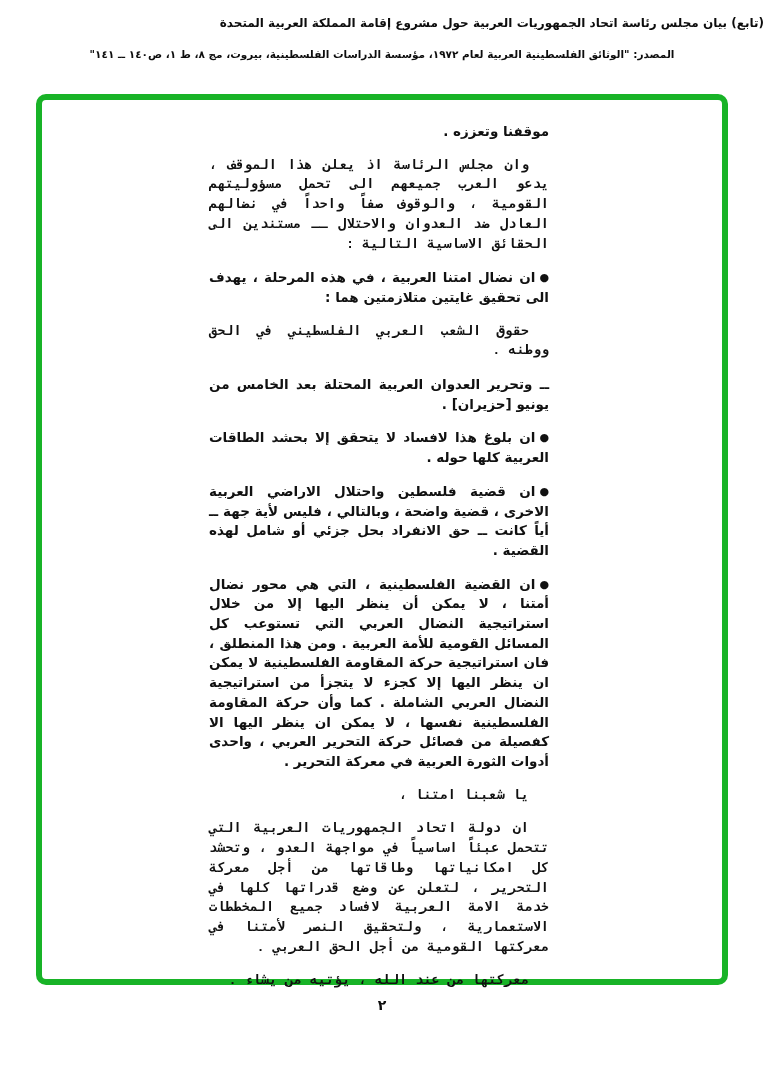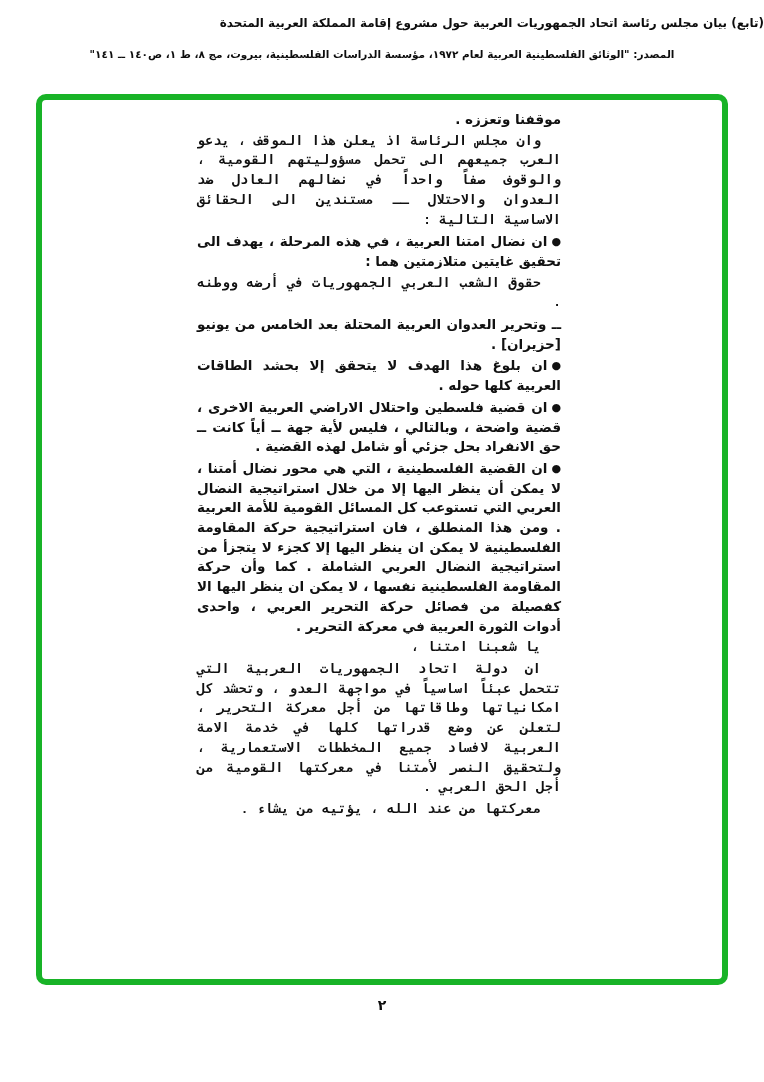--- a/index.html
+++ b/index.html
@@ -32,21 +32,21 @@
   .text-block {
     position: absolute; top: 108px; left: 195px;
     width: 368px;
     direction: rtl;
     text-align: justify;
     font-size: 13.5px;
     line-height: 19.7px;
     font-weight: bold;
     color: #111111;
   }
-  .para { margin: 2px; }
+  .para { margin: 14px; }
   .para.indent { text-indent: 20px; font-family: Liberation Mono, monospace; }
   .bullet {
     display: inline-block;
     font-size: 11px;
     vertical-align: 1px;
     margin-left: 4px;
   }
   .page-number {
     position: absolute; top: 997px; left: 0; right: 0;
     text-align: center;
@@ -63,25 +63,25 @@
 <div class="green-frame"></div>
 
 <div class="text-block">
 
   <p class="para">موقفنا وتعززه .</p>
 
   <p class="para indent">وان مجلس الرئاسة اذ يعلن هذا الموقف ، يدعو العرب جميعهم الى تحمل مسؤوليتهم القومية ، والوقوف صفاً واحداً في نضالهم العادل ضد العدوان والاحتلال ــ مستندين الى الحقائق الاساسية التالية :</p>
 
   <p class="para"><span class="bullet">●</span><span>ان نضال امتنا العربية ، في هذه المرحلة ، يهدف الى تحقيق غايتين متلازمتين هما :</span></p>
 
-  <p class="para indent">حقوق الشعب العربي الجمهوريات في أرضه ووطنه .</p>
+  <p class="para indent">حقوق الشعب العربي الفلسطيني في الحق ووطنه .</p>
 
   <p class="para">ــ وتحرير العدوان العربية المحتلة بعد الخامس من يونيو [حزيران] .</p>
 
-  <p class="para"><span class="bullet">●</span><span>ان بلوغ هذا الهدف لا يتحقق إلا بحشد الطاقات العربية كلها حوله .</span></p>
+  <p class="para"><span class="bullet">●</span><span>ان بلوغ هذا لافساد لا يتحقق إلا بحشد الطاقات العربية كلها حوله .</span></p>
 
   <p class="para"><span class="bullet">●</span><span>ان قضية فلسطين واحتلال الاراضي العربية الاخرى ، قضية واضحة ، وبالتالي ، فليس لأية جهة ــ أياً كانت ــ حق الانفراد بحل جزئي أو شامل لهذه القضية .</span></p>
 
   <p class="para"><span class="bullet">●</span><span>ان القضية الفلسطينية ، التي هي محور نضال أمتنا ، لا يمكن أن ينظر اليها إلا من خلال استراتيجية النضال العربي التي تستوعب كل المسائل القومية للأمة العربية . ومن هذا المنطلق ، فان استراتيجية حركة المقاومة الفلسطينية لا يمكن ان ينظر اليها إلا كجزء لا يتجزأ من استراتيجية النضال العربي الشاملة . كما وأن حركة المقاومة الفلسطينية نفسها ، لا يمكن ان ينظر اليها الا كفصيلة من فصائل حركة التحرير العربي ، واحدى أدوات الثورة العربية في معركة التحرير .</span></p>
 
   <p class="para indent">يا شعبنا امتنا ،</p>
 
   <p class="para indent">ان دولة اتحاد الجمهوريات العربية التي تتحمل عبئاً اساسياً في مواجهة العدو ، وتحشد كل امكانياتها وطاقاتها من أجل معركة التحرير ، لتعلن عن وضع قدراتها كلها في خدمة الامة العربية لافساد جميع المخططات الاستعمارية ، ولتحقيق النصر لأمتنا في معركتها القومية من أجل الحق العربي .</p>
 
   <p class="para indent">معركتها من عند الله ، يؤتيه من يشاء .</p>

